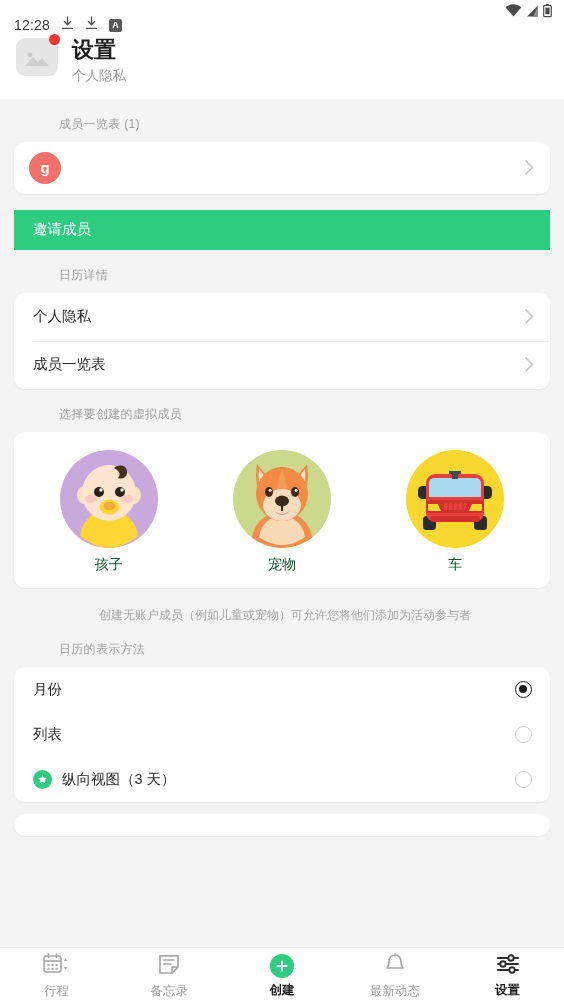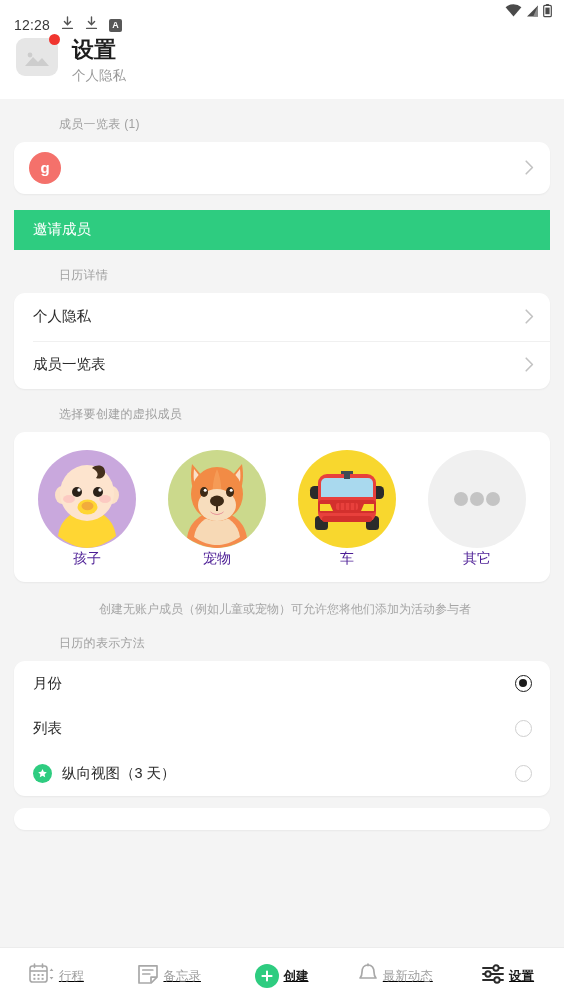--- a/index.html
+++ b/index.html
@@ -92,21 +92,21 @@
     content:""; position:absolute; left:19px; right:0; top:0;
     height:1px; background:#f0f0f0;
   }
   .list-row .lbl { font-size: 14.5px; color: #2b2b2b; }
 
   
   .vm-card { padding: 18px 8px 14px 8px; }
   .vm-grid { display: flex; }
   .vm-item { flex: 1; display: flex; flex-direction: column; align-items: center; cursor:pointer; }
   .vm-circle { width: 98px; height: 98px; border-radius: 50%; position: relative; overflow: hidden; }
-  .vm-label { margin-top: 2px; font-size: 14px; color: #4c1d95; }
+  .vm-label { margin-top: 8px; font-size: 14px; color: #14532d; }
 
   .hint {
     text-align: center; font-size: 12px; color: #a6a6a6;
     padding: 18px 18px 0 24px; line-height: 1.5;
   }
 
   
   .radio-row {
     height: 45px; display: flex; align-items: center;
     padding: 0 18px 0 19px; position: relative;
@@ -129,24 +129,23 @@
 
   .peek-card { height: 22px; margin-top: 12px; }
 
   
   .bottomnav {
     position: absolute; left: 0; bottom: 0; width: 564px; height: 57px;
     background: #ffffff; display: flex; align-items: center;
     border-top: 1px solid #ececec;
   }
   .nav-item {
-    flex: 1; display: flex; 
+    flex: 1; display: flex; flex-direction: column;
     align-items: center; justify-content: center; gap: 4px;
     cursor: pointer;
-    text-decoration: underline;
   }
   .nav-label { font-size: 12.5px; color: #9d9d9d; }
   .nav-item.active .nav-label { color: #1c1c1c; font-weight: 700; }
   .nav-item.create .nav-label { color: #1c1c1c; font-weight: 700; }
   .plus-circle {
     width: 24px; height: 24px; border-radius: 50%; background: #2ecc80;
     display: flex; align-items: center; justify-content: center;
   }
 </style>
 </head>
@@ -307,30 +306,20 @@
             <rect x="38" y="53" width="22" height="7" rx="2" fill="#e8403c"></rect>
             <path d="M42 53v7M47 53v7M52 53v7M57 53v7" stroke="#d3302d" stroke-width="1.4"></path>
             <path d="M22 54h10l3 7H22z" fill="#f8d72e"></path>
             <path d="M76 54H66l-3 7h13z" fill="#f8d72e"></path>
             <rect x="24" y="66" width="50" height="6" rx="3" fill="#d3302d"></rect>
           </svg>
         </div>
         <div class="vm-label">车</div>
       </div>
 
-      <div class="vm-item">
-        <div class="vm-circle" style="background:#f0f0f0">
-          <svg width="98" height="98" viewBox="0 0 98 98">
-            <circle cx="33" cy="49" r="7" fill="#c4c4c4"></circle>
-            <circle cx="49" cy="49" r="7" fill="#c4c4c4"></circle>
-            <circle cx="65" cy="49" r="7" fill="#c4c4c4"></circle>
-          </svg>
-        </div>
-        <div class="vm-label">其它</div>
-      </div>
 
     </div>
   </div>
 
   <div class="hint">创建无账户成员（例如儿童或宠物）可允许您将他们添加为活动参与者</div>
 
   <div class="section-label">日历的表示方法</div>
   <div class="card">
 
     <div class="radio-row">

